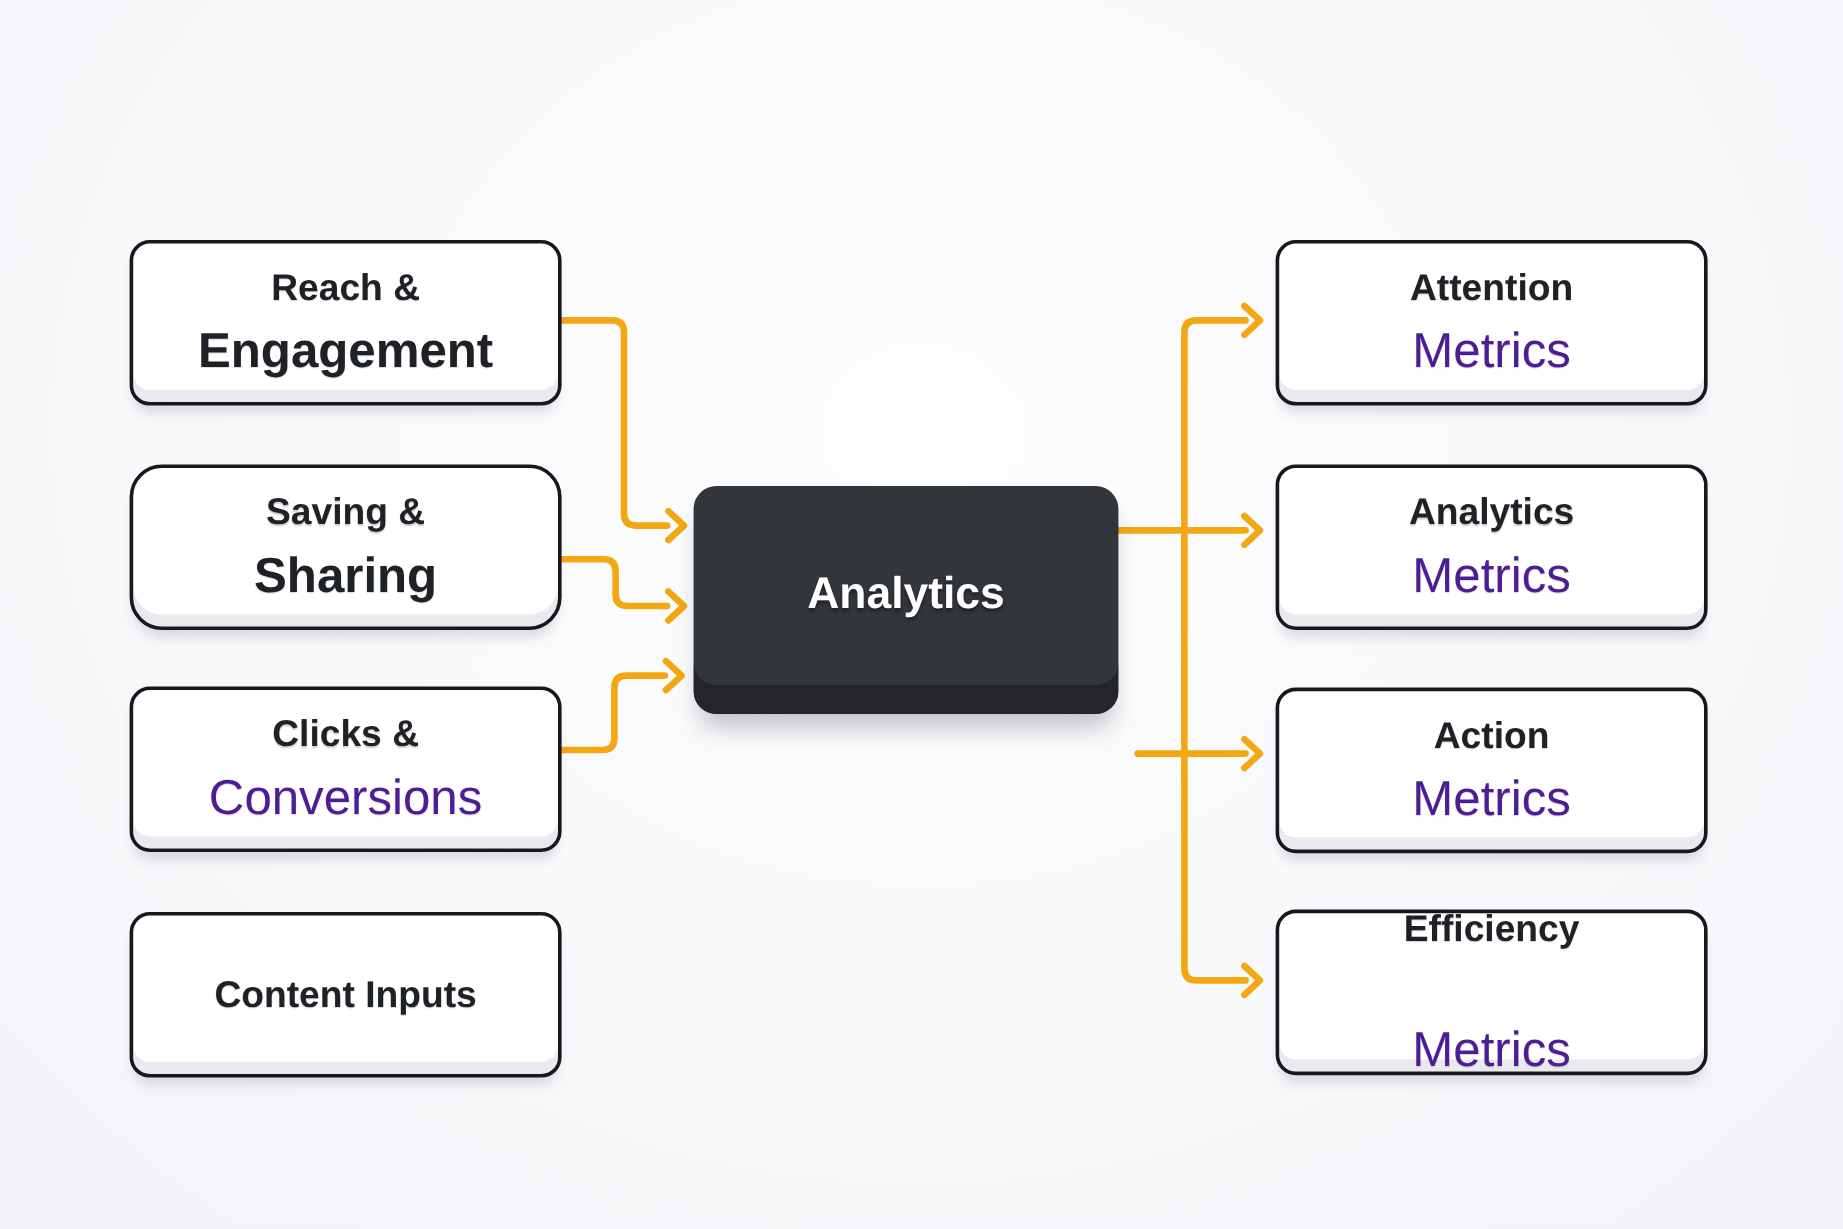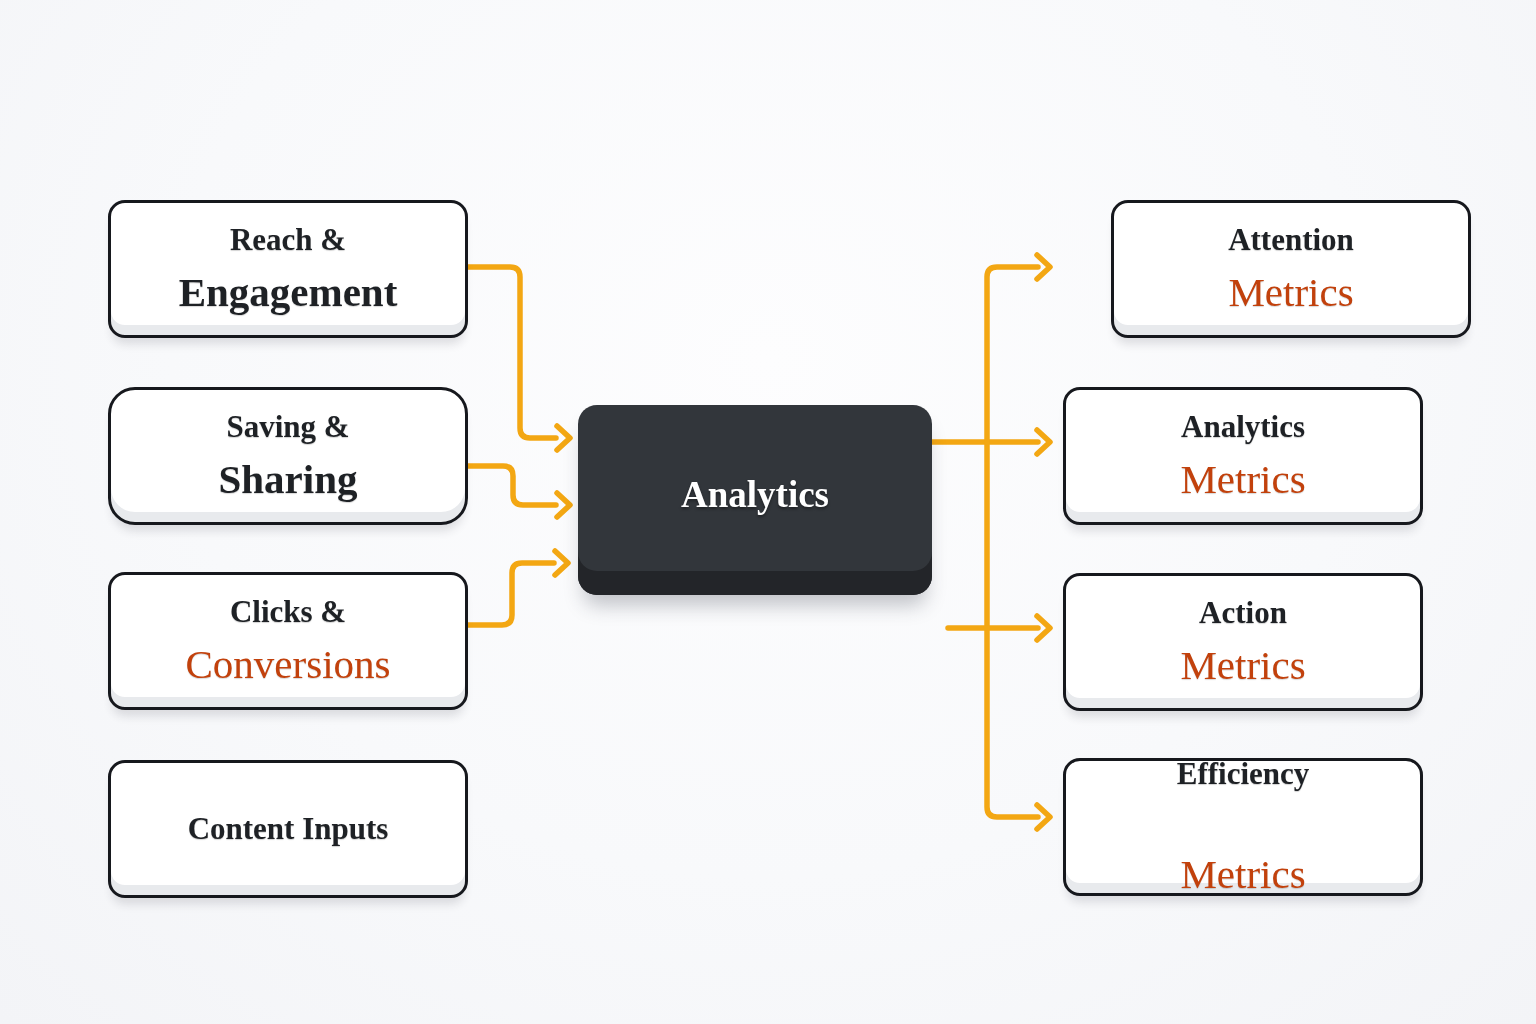--- a/index.html
+++ b/index.html
@@ -5,21 +5,20 @@
   html,body{margin:0;padding:0;}
   body{
     font-family:"Liberation Sans","DejaVu Sans",sans-serif;
     background:#eef0f3;
   }
   .stage{
     position:relative;
     width:1536px;height:1024px;
     overflow:hidden;
     background:radial-gradient(ellipse at 50% 35%, #fdfdfe 0%, #f8f9fb 55%, #f3f4f7 100%);
-    font-family:Liberation Serif, serif;
   }
   .connectors{
     position:absolute;left:0;top:0;width:1536px;height:1024px;
     pointer-events:none;
   }
   .node{
     position:absolute;
     display:flex;flex-direction:column;align-items:center;justify-content:center;
     box-sizing:border-box;
     width:360px;height:138px;
@@ -33,21 +32,21 @@
   }
   .node .l1{
     font-size:31px;font-weight:bold;color:#1e2125;
     text-shadow:0 1px 1px rgba(0,0,0,0.18);
     margin-bottom:9px;
   }
   .node .l2{
     font-size:41px;font-weight:bold;color:#1e2125;
     text-shadow:0 1px 1px rgba(0,0,0,0.16);
   }
-  .node .l2.regular{font-weight:normal;color:#c2410c;}
+  .node .l2.regular{font-weight:normal;color:#4c1d95;}
   .node .l2:empty{display:none;}
   .node.single .l1{margin-bottom:0;}
   .center-node{
     position:absolute;
     left:578px;top:405px;width:354px;height:190px;
     box-sizing:border-box;
     display:flex;flex-direction:column;align-items:center;justify-content:center;
     background:#32363b;
     border-radius:19px;
     box-shadow:0 16px 20px -6px rgba(40,45,60,0.28),
@@ -58,21 +57,21 @@
   .center-node .l1,.center-node .l2{
     font-size:37px;font-weight:bold;color:#ffffff;
     text-shadow:0 2px 3px rgba(0,0,0,0.40);
     line-height:1.5;
   }
   
   .pos-l1{left:108px;top:200px;}
   .pos-l2{left:108px;top:387px;border-radius:27px;}
   .pos-l3{left:108px;top:572px;}
   .pos-l4{left:108px;top:760px;}
-  .pos-r1{left:1063px;top:200px;margin-left:48px;}
+  .pos-r1{left:1063px;top:200px;}
   .pos-r2{left:1063px;top:387px;}
   .pos-r3{left:1063px;top:573px;}
   .pos-r4{left:1063px;top:758px;gap:48px;}
 </style>
 </head>
 <body>
 
 <div class="stage">
 
   <svg class="connectors" viewBox="0 0 1536 1024" fill="none" stroke-width="5.5" stroke-linecap="round" stroke-linejoin="round">

